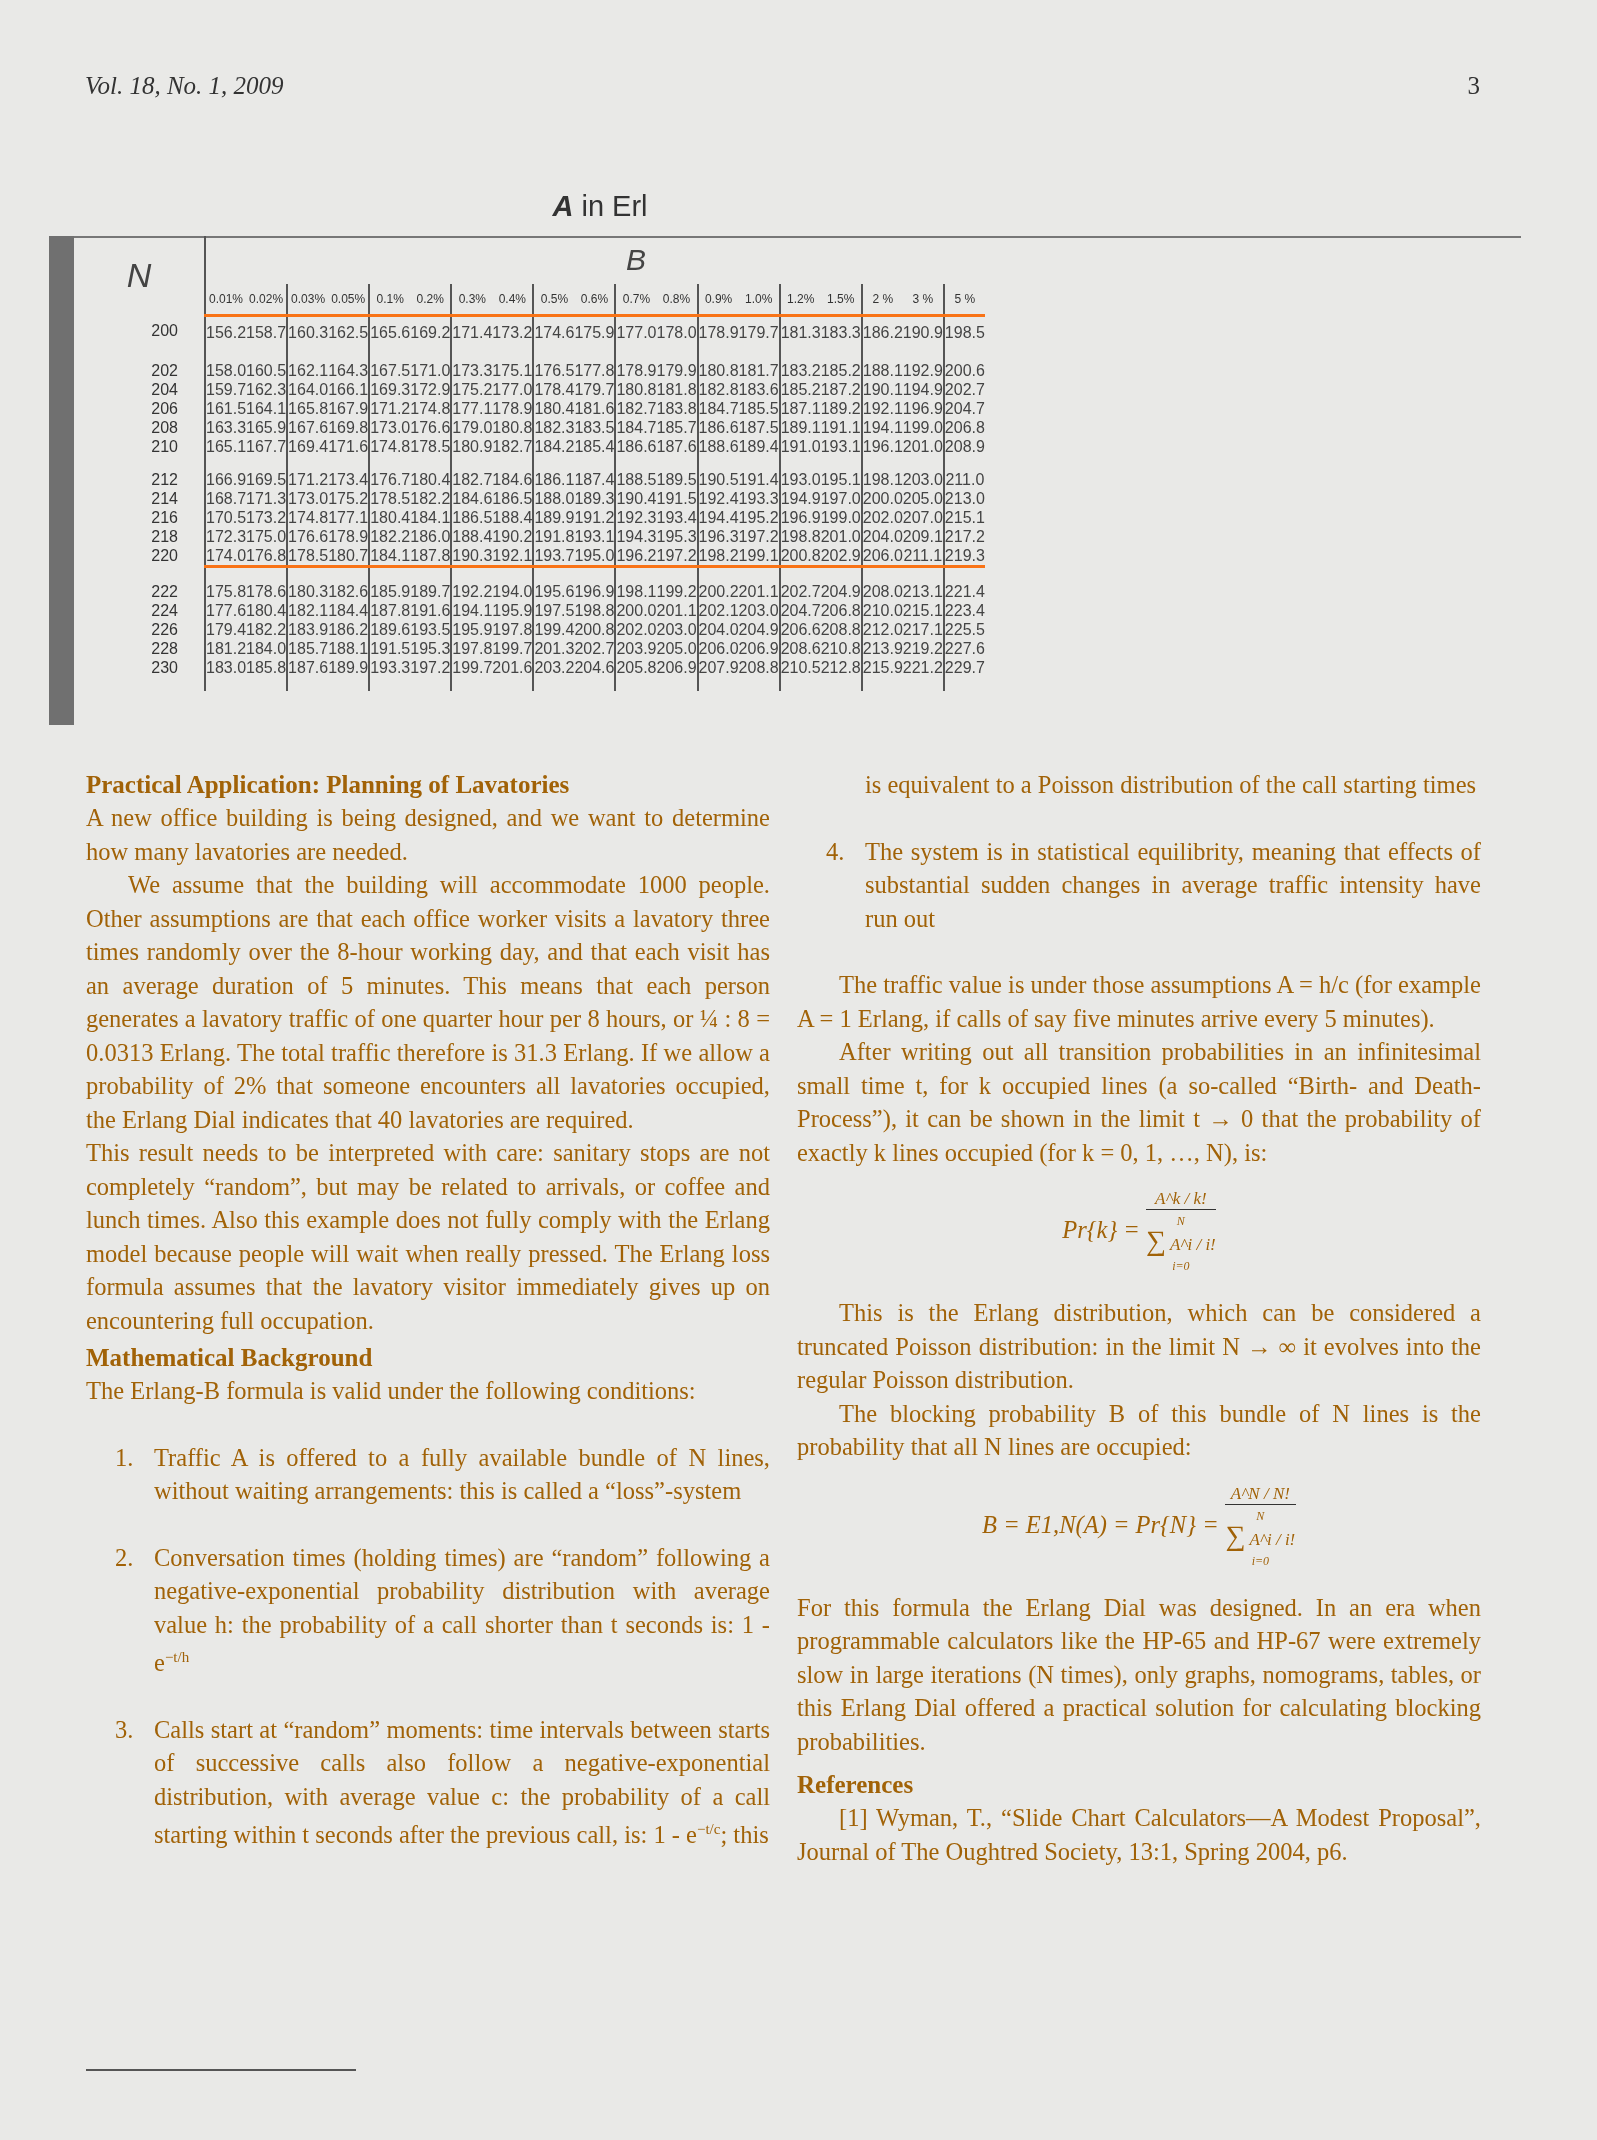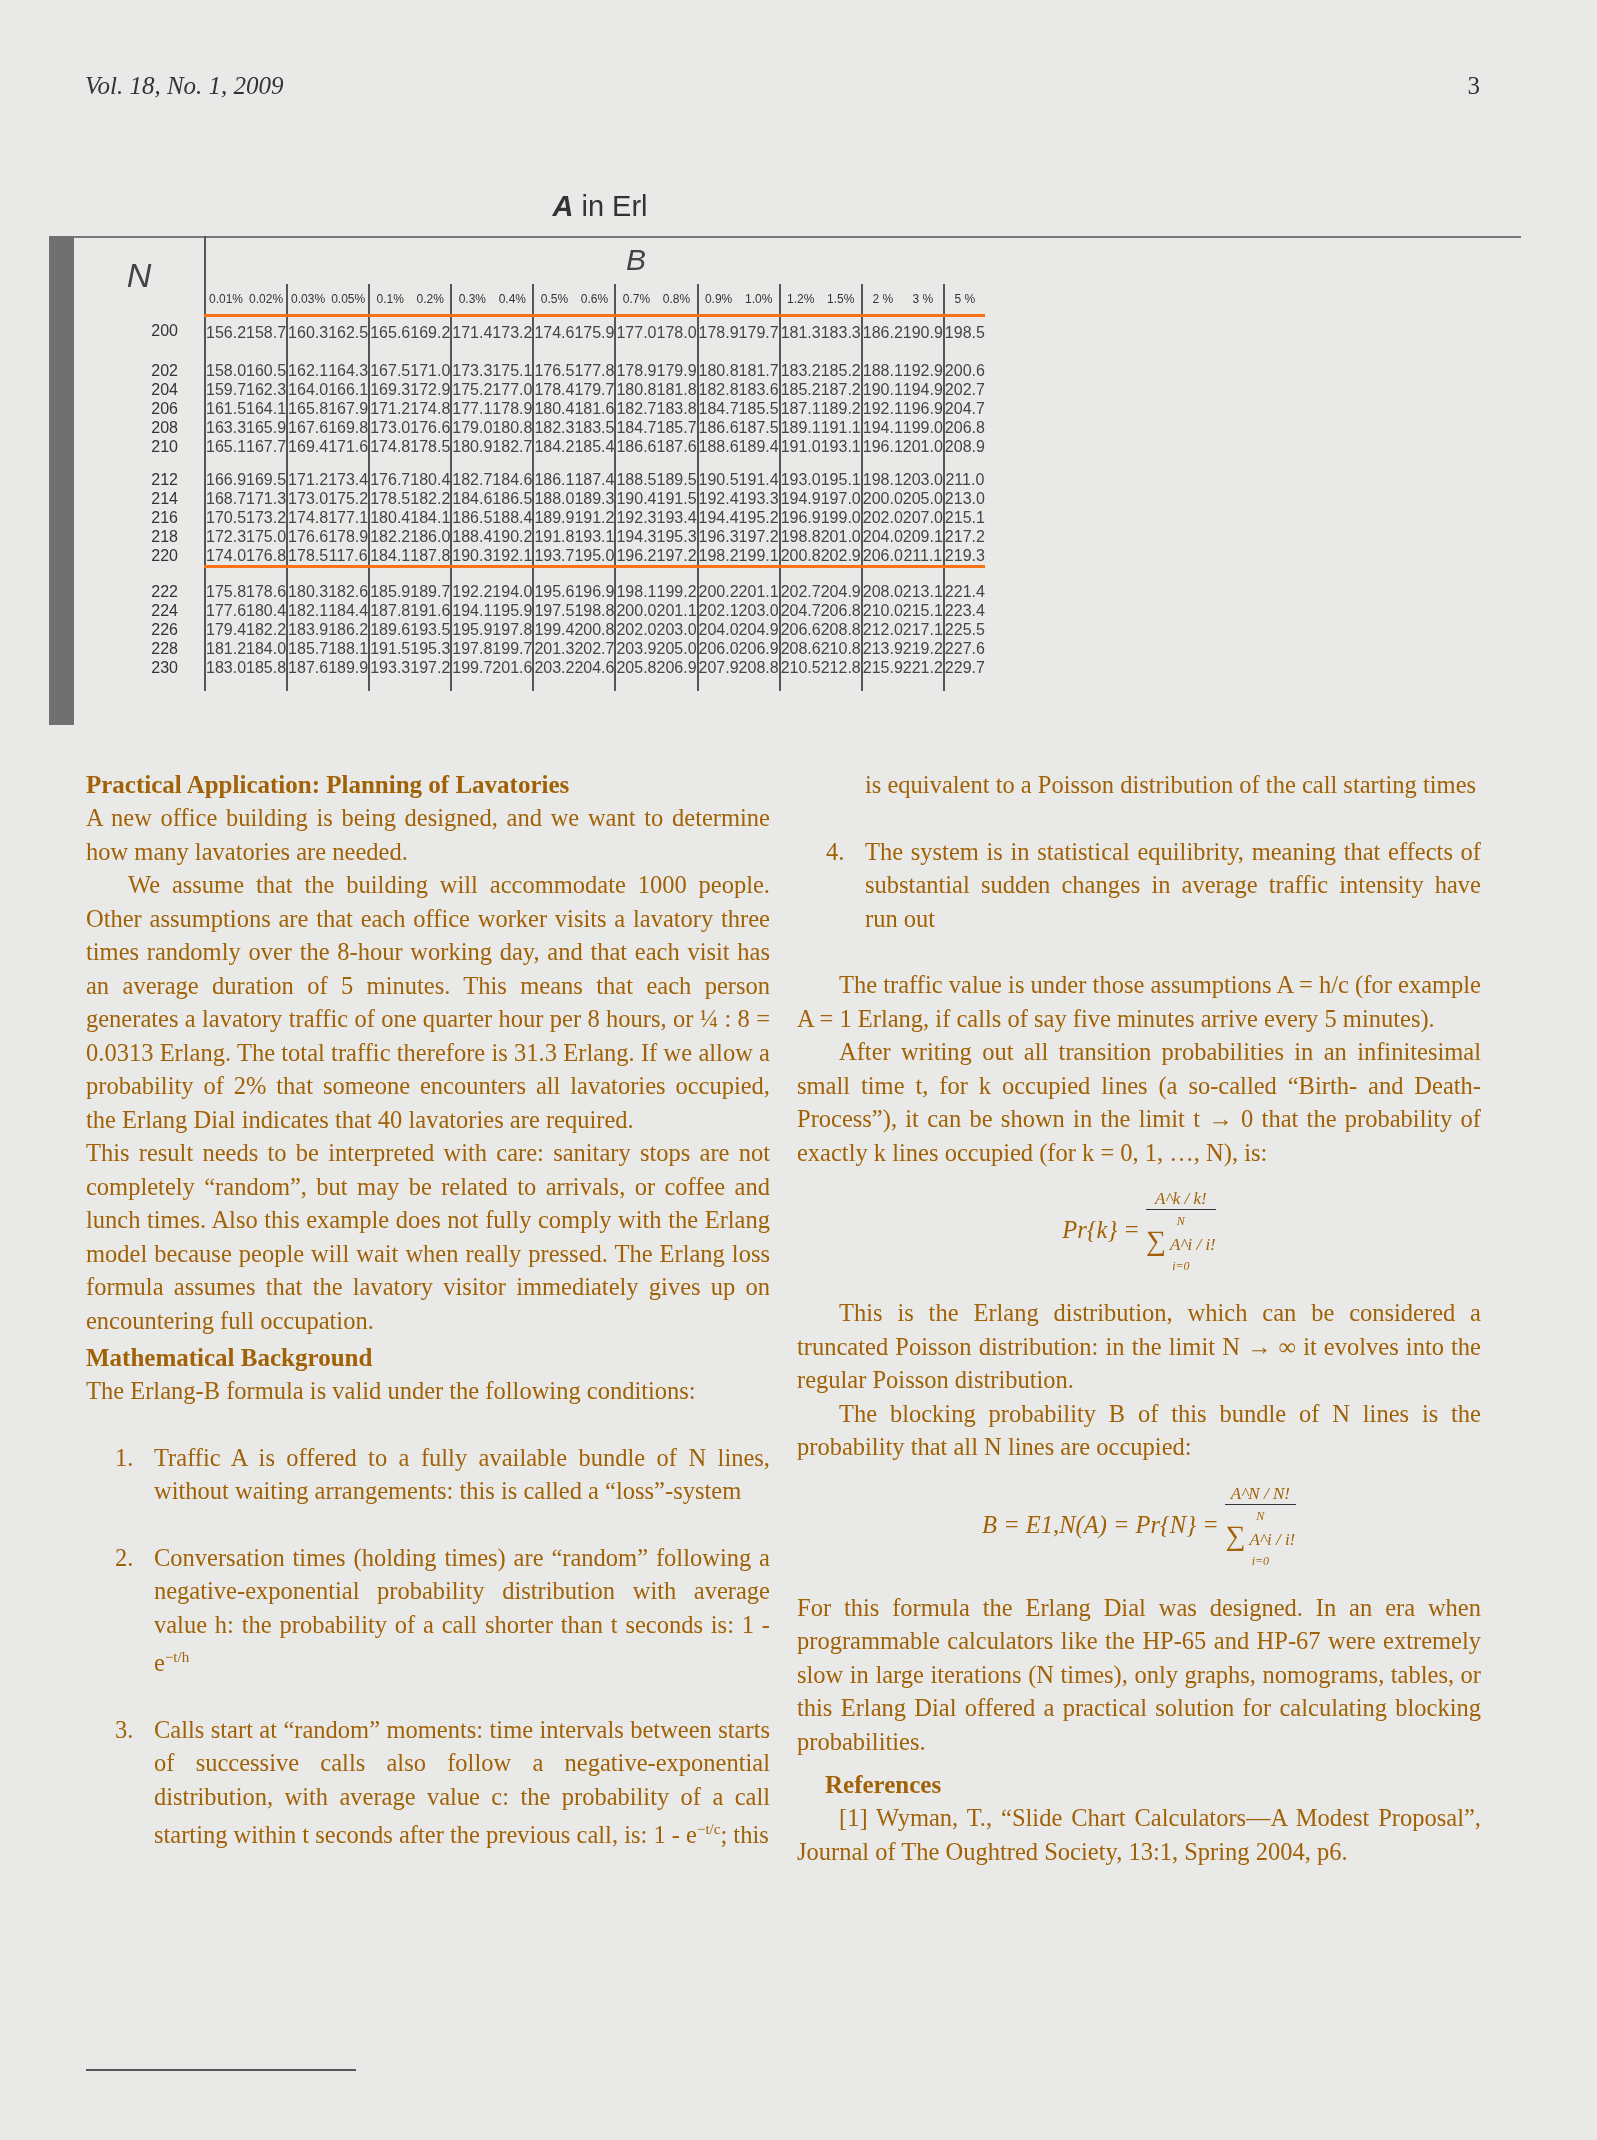--- a/index.html
+++ b/index.html
@@ -354,21 +354,21 @@
           <td class="cell">201.0</td>
           <td class="cell sep">204.0</td>
           <td class="cell">209.1</td>
           <td class="cell sep">217.2</td>
         </tr>
         <tr>
           <td class="nrow">220</td>
           <td class="cell sep">174.0</td>
           <td class="cell">176.8</td>
           <td class="cell sep">178.5</td>
-          <td class="cell">117.6</td>
+          <td class="cell">180.7</td>
           <td class="cell sep">184.1</td>
           <td class="cell">187.8</td>
           <td class="cell sep">190.3</td>
           <td class="cell">192.1</td>
           <td class="cell sep">193.7</td>
           <td class="cell">195.0</td>
           <td class="cell sep">196.2</td>
           <td class="cell">197.2</td>
           <td class="cell sep">198.2</td>
           <td class="cell">199.1</td>
@@ -568,15 +568,15 @@
   <p class="indent">This is the Erlang distribution, which can be considered a truncated Poisson distribution: in the limit N → ∞ it evolves into the regular Poisson distribution.</p>
   <p class="indent">The blocking probability B of this bundle of N lines is the probability that all N lines are occupied:</p>
   <div class="formula">
     <span>B = E1,N(A) = Pr{N} =</span>
     <span class="fr">
       <span class="t">A^N / N!</span>
       <span class="b"><span style="font-size:12px">N</span><br><span class="sum">∑</span> <span>A^i / i!</span><br><span style="font-size:12px">i=0</span></span>
     </span>
   </div>
   <p>For this formula the Erlang Dial was designed. In an era when programmable calculators like the HP-65 and HP-67 were extremely slow in large iterations (N times), only graphs, nomograms, tables, or this Erlang Dial offered a practical solution for calculating blocking probabilities.</p>
-  <h3 style="margin-top:10px;margin-left:28px;">References</h3>
+  <h3 style="margin-top:10px;">References</h3>
   <p class="indent"><span>[1] Wyman, T., “Slide Chart Calculators—A Modest Proposal”, </span><span class="it">Journal of The Oughtred Society</span><span>, 13:1, Spring 2004, p6.</span></p>
 </div>
 
 </body></html>

